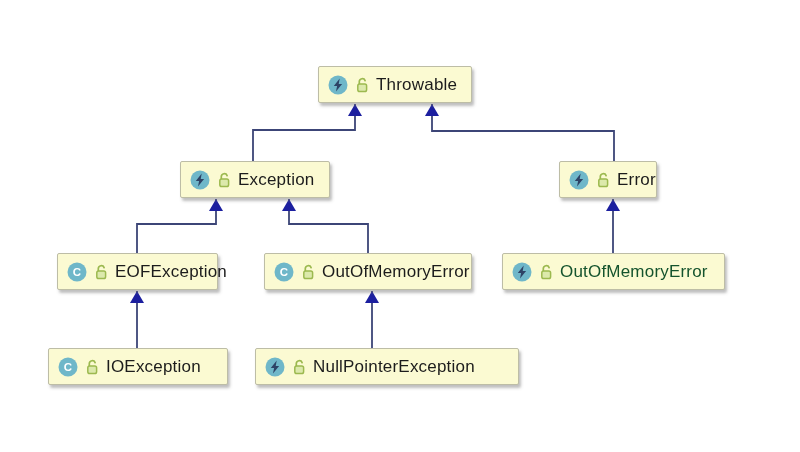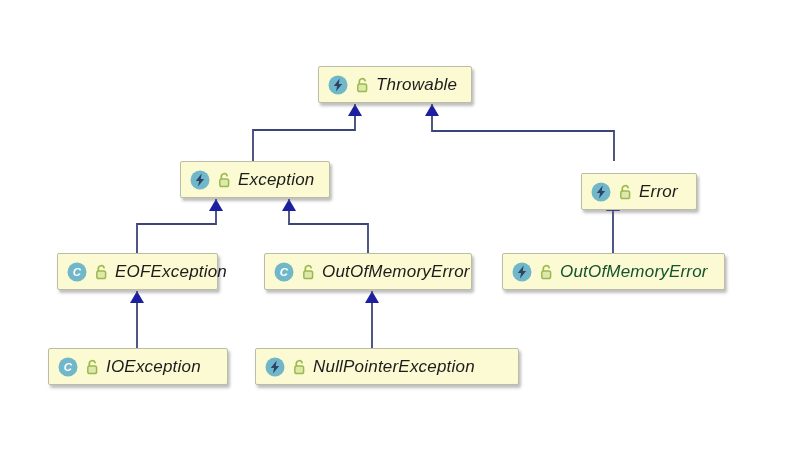--- a/index.html
+++ b/index.html
@@ -3,21 +3,20 @@
 <meta charset="utf-8">
 <style>
   html, body { margin: 0; padding: 0; background: #ffffff; }
   #stage {
     position: relative;
     width: 800px;
     height: 452px;
     background: #ffffff;
     overflow: hidden;
     font-family: "Liberation Sans", sans-serif;
-    font-style: italic;
   }
   #edges-layer {
     position: absolute;
     left: 0; top: 0;
     width: 800px; height: 452px;
     pointer-events: none;
   }
   .node {
     position: absolute;
     box-sizing: border-box;
@@ -77,21 +76,21 @@
           </svg>
         </span>
         <span class="lock-icon">
           <svg width="14" height="16" viewBox="0 0 14 16">
             <path d="M4.3,7 L4.3,4.6 A3,3 0 0 1 10.1,3.6" fill="none" stroke="#9cb94f" stroke-width="1.7" stroke-linecap="round"></path>
             <rect x="2.8" y="7" width="8.8" height="7.6" rx="1.8" fill="#dce9ab" stroke="#9cb94f" stroke-width="1.5"></rect>
           </svg>
         </span>
         <span class="label">Exception</span>
       </div>
-      <div class="node" style="left: 581px; top: 161px; width: 116px; height: 37px; background: rgb(251, 250, 210); border-color: rgb(189, 189, 166); color: rgb(28, 28, 28); margin-top: 12px;">
+      <div class="node" style="left: 559px; top: 161px; width: 98px; height: 37px; background: rgb(251, 250, 210); border-color: rgb(189, 189, 166); color: rgb(28, 28, 28);">
         <span class="type-icon">
           <svg width="20" height="20" viewBox="0 0 20 20">
             <circle cx="10" cy="10" r="9.5" fill="#6fb7c9"></circle>
             <path d="M11.7,3.6 L5.8,11 L9.1,11 L8,16.4 L14.1,8.9 L10.7,8.9 Z" fill="#2e4366"></path>
           </svg>
         </span>
         <span class="lock-icon">
           <svg width="14" height="16" viewBox="0 0 14 16">
             <path d="M4.3,7 L4.3,4.6 A3,3 0 0 1 10.1,3.6" fill="none" stroke="#9cb94f" stroke-width="1.7" stroke-linecap="round"></path>
             <rect x="2.8" y="7" width="8.8" height="7.6" rx="1.8" fill="#dce9ab" stroke="#9cb94f" stroke-width="1.5"></rect>

